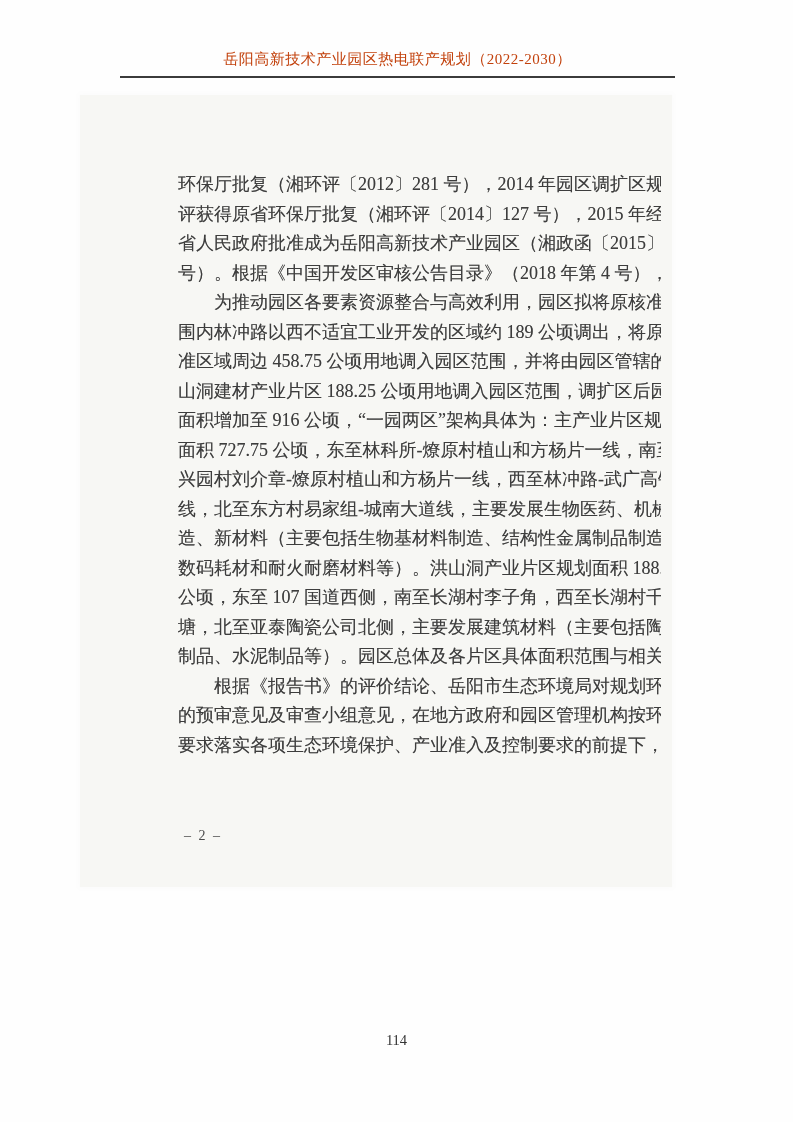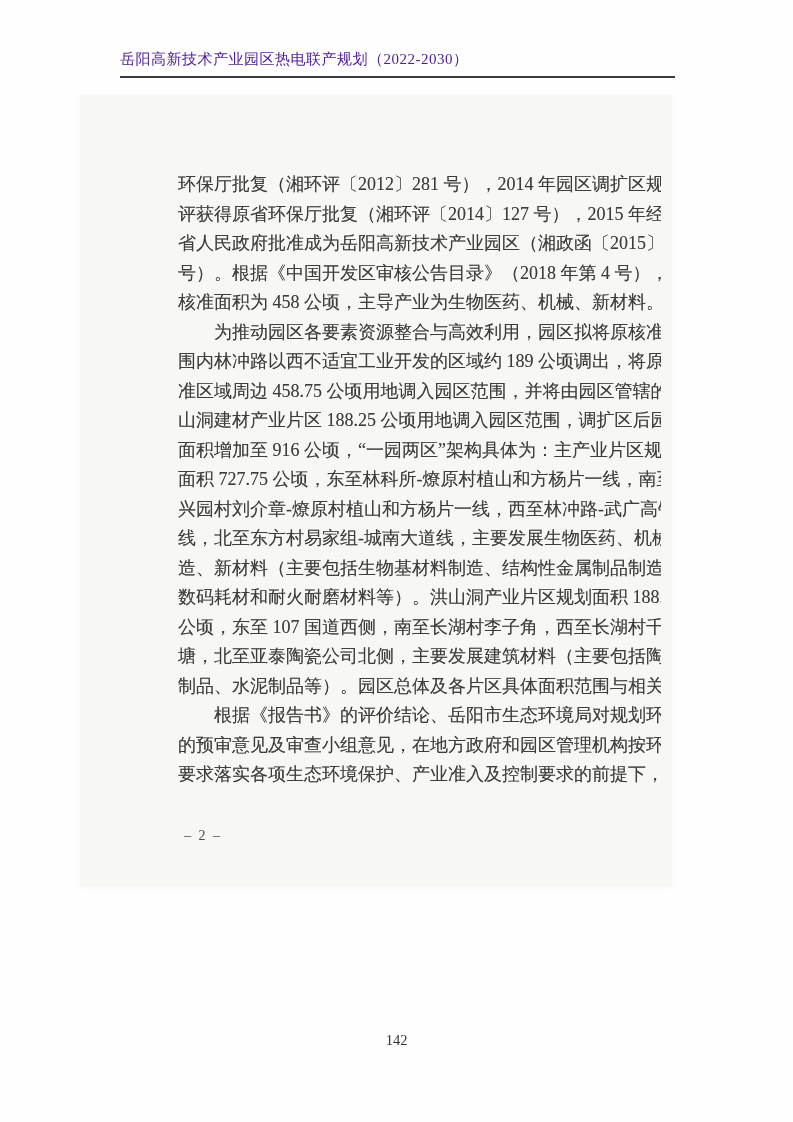--- a/index.html
+++ b/index.html
@@ -24,24 +24,24 @@
     width: 592px;
     height: 792px;
     background: #f7f7f4;
     box-shadow: 0 0 6px 3px rgba(0,0,0,0.012);
   }
   .header-title {
     position: absolute;
     top: 50px;
     left: 120px;
     width: 555px;
-    text-align: left;
+    text-align: center;
     font-size: 15px;
     letter-spacing: 0.5px;
-    color: #4c1d95;
+    color: #c2410c;
     white-space: nowrap;
   }
   .header-rule {
     position: absolute;
     top: 76px;
     left: 120px;
     width: 555px;
     height: 2px;
     background: #3b3b3b;
   }
@@ -95,21 +95,20 @@
 
   <div class="header-title">岳阳高新技术产业园区热电联产规划（2022-2030）</div>
   <div class="header-rule"></div>
 
   <div class="doc-body">
       <div class="para">
         <div class="line">环保厅批复（湘环评〔2012〕281 号），2014 年园区调扩区规划环</div>
         <div class="line">评获得原省环保厅批复（湘环评〔2014〕127 号），2015 年经湖南</div>
         <div class="line">省人民政府批准成为岳阳高新技术产业园区（湘政函〔2015〕81</div>
         <div class="line">号）。根据《中国开发区审核公告目录》（2018 年第 4 号），园区</div>
-        <div class="line short">核准面积为 458 公顷，主导产业为生物医药、机械、新材料。</div>
       </div>
       <div class="para">
         <div class="line indent">为推动园区各要素资源整合与高效利用，园区拟将原核准范</div>
         <div class="line">围内林冲路以西不适宜工业开发的区域约 189 公顷调出，将原核</div>
         <div class="line">准区域周边 458.75 公顷用地调入园区范围，并将由园区管辖的洪</div>
         <div class="line">山洞建材产业片区 188.25 公顷用地调入园区范围，调扩区后园区</div>
         <div class="line">面积增加至 916 公顷，“一园两区”架构具体为：主产业片区规划</div>
         <div class="line">面积 727.75 公顷，东至林科所-燎原村植山和方杨片一线，南至</div>
         <div class="line">兴园村刘介章-燎原村植山和方杨片一线，西至林冲路-武广高铁</div>
         <div class="line">线，北至东方村易家组-城南大道线，主要发展生物医药、机械制</div>
@@ -121,14 +120,14 @@
       </div>
       <div class="para">
         <div class="line indent">根据《报告书》的评价结论、岳阳市生态环境局对规划环评</div>
         <div class="line">的预审意见及审查小组意见，在地方政府和园区管理机构按环评</div>
         <div class="line">要求落实各项生态环境保护、产业准入及控制要求的前提下，园</div>
       </div>
     </div>
 
   <div class="page-marker">– 2 –</div>
 
-  <div class="footer-pagenum">142</div>
+  <div class="footer-pagenum">114</div>
 </div>
 
 </body></html>

